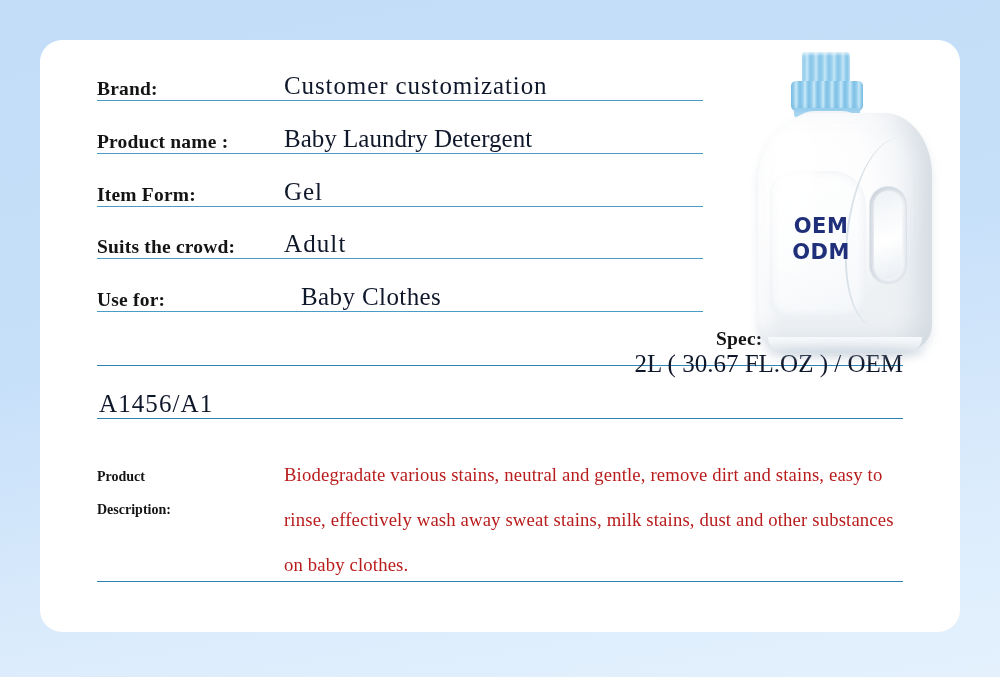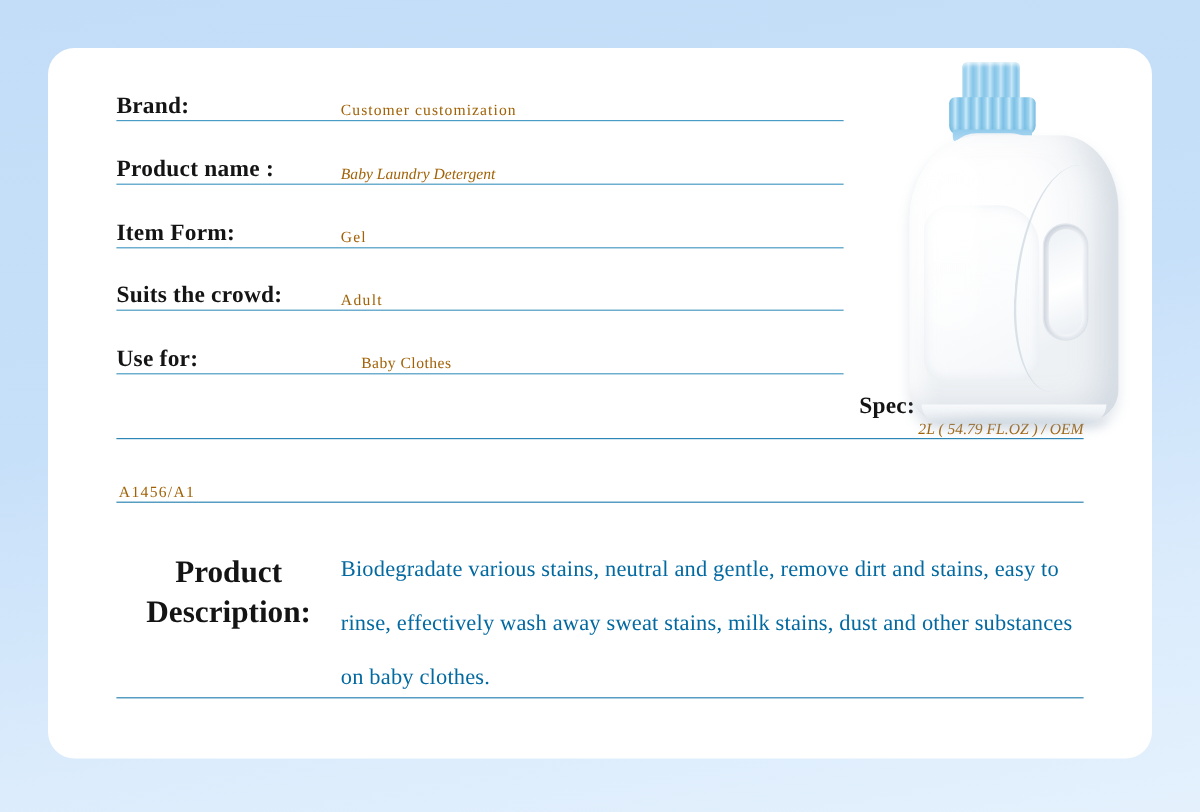--- a/index.html
+++ b/index.html
@@ -51,22 +51,22 @@
     font-weight: bold;
     color: #141414;
     font-size: 19.5px;
     letter-spacing: 0.2px;
     flex: 0 0 auto;
     white-space: nowrap;
   }
 
   .spec-row .value {
     font-family: "Liberation Serif", serif;
-    color: #a16207;
-    font-size: 13px;
+    color: #0f172a;
+    font-size: 25px;
     white-space: nowrap;
   }
 
   
   .divider-narrow {
     height: 0;
     border-top: 1.6px solid #4b9cc4;
     width: 606px;
   }
   
@@ -95,21 +95,20 @@
     font-family: "Liberation Serif", serif;
     font-weight: normal;
     letter-spacing: 0.9px;
     font-size: 19px;
     color: #222;
   }
   .val-serif {
     font-family: "Liberation Serif", serif;
     font-size: 19px;
     color: #1e1e1e;
-    font-style: italic;
   }
   .val-sans {
     font-family: "DejaVu Sans", sans-serif;
     font-size: 21px;
     color: #2a2a2a;
     letter-spacing: 0.4px;
     margin-left: 17px;
   }
   .val-spaced {
     font-family: "Liberation Serif", serif;
@@ -123,31 +122,30 @@
     position: absolute;
     left: 57px;
     top: 408px;
     width: 806px;
     display: flex;
   }
   .desc-label {
     flex: 0 0 187px;
     font-family: "Liberation Serif", serif;
     font-weight: bold;
-    font-size: 26px;
+    font-size: 14px;
     color: #141414;
     line-height: 33px;
     padding-top: 12px;
-    text-align: center;
   }
   .desc-text {
     flex: 1 1 auto;
     font-family: "Liberation Serif", serif;
     font-size: 18.7px;
-    color: #0369a1;
+    color: #b91c1c;
     line-height: 45px;
     padding-top: 4px;
     letter-spacing: 0.15px;
   }
   .desc-divider {
     position: absolute;
     left: 57px;
     top: 541px;
     width: 806px;
     height: 0;
@@ -358,21 +356,21 @@
         <div class="spec-row r-use">
           <span class="label lbl-col-2">Use for:</span>
           <span class="value val-sans">Baby Clothes</span>
         </div>
         <div class="divider-narrow"></div>
       </div>
 
       <div class="row-block">
         <div class="spec-row r-spec">
           <span class="label lbl-col-2">Spec:</span>
-          <span class="value val-serif">2L ( 54.79 FL.OZ ) / OEM</span>
+          <span class="value val-serif">2L ( 30.67 FL.OZ ) / OEM</span>
         </div>
         <div class="divider-wide"></div>
       </div>
 
       <div class="row-block">
         <div class="spec-row r-pack">
           <span class="value val-spaced" style="margin-left:2px;">A1456/A1</span>
         </div>
         <div class="divider-wide"></div>
       </div>
@@ -395,17 +393,21 @@
         <div class="cap-base"></div>
         <div class="shoulder"></div>
         <div class="body-main"></div>
         <div class="panel"></div>
         <div class="sheen"></div>
         <div class="curve-line"></div>
         <div class="handle-hole"></div>
         <div class="handle-inner"></div>
         <div class="bottle-base"></div>
         <div class="bottle-shadow"></div>
+        <div class="oem-text">
+          <div>OEM</div>
+          <div>ODM</div>
+        </div>
       </div>
     </div>
 
   </div>
 </div>
 
 </body></html>

